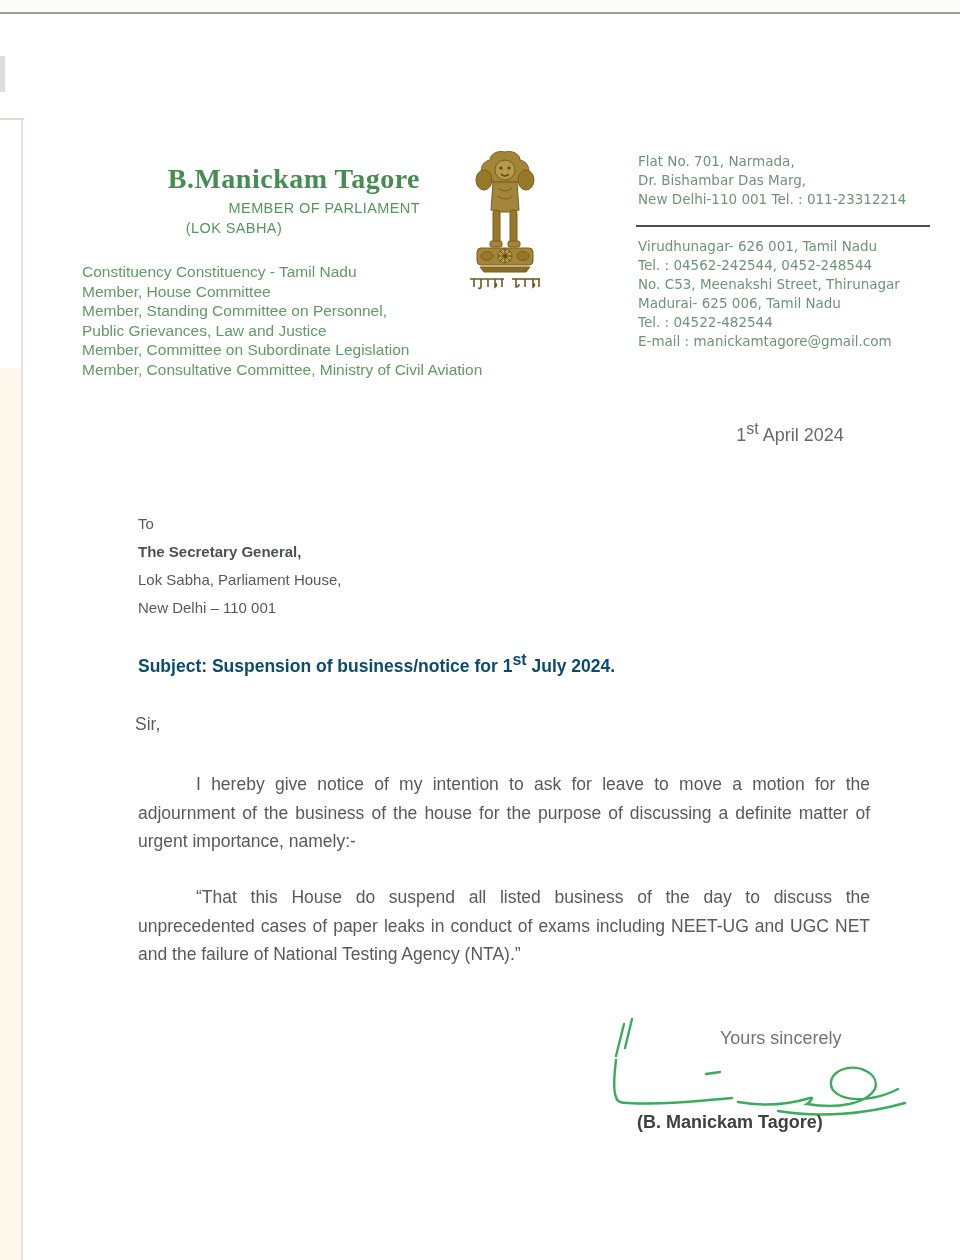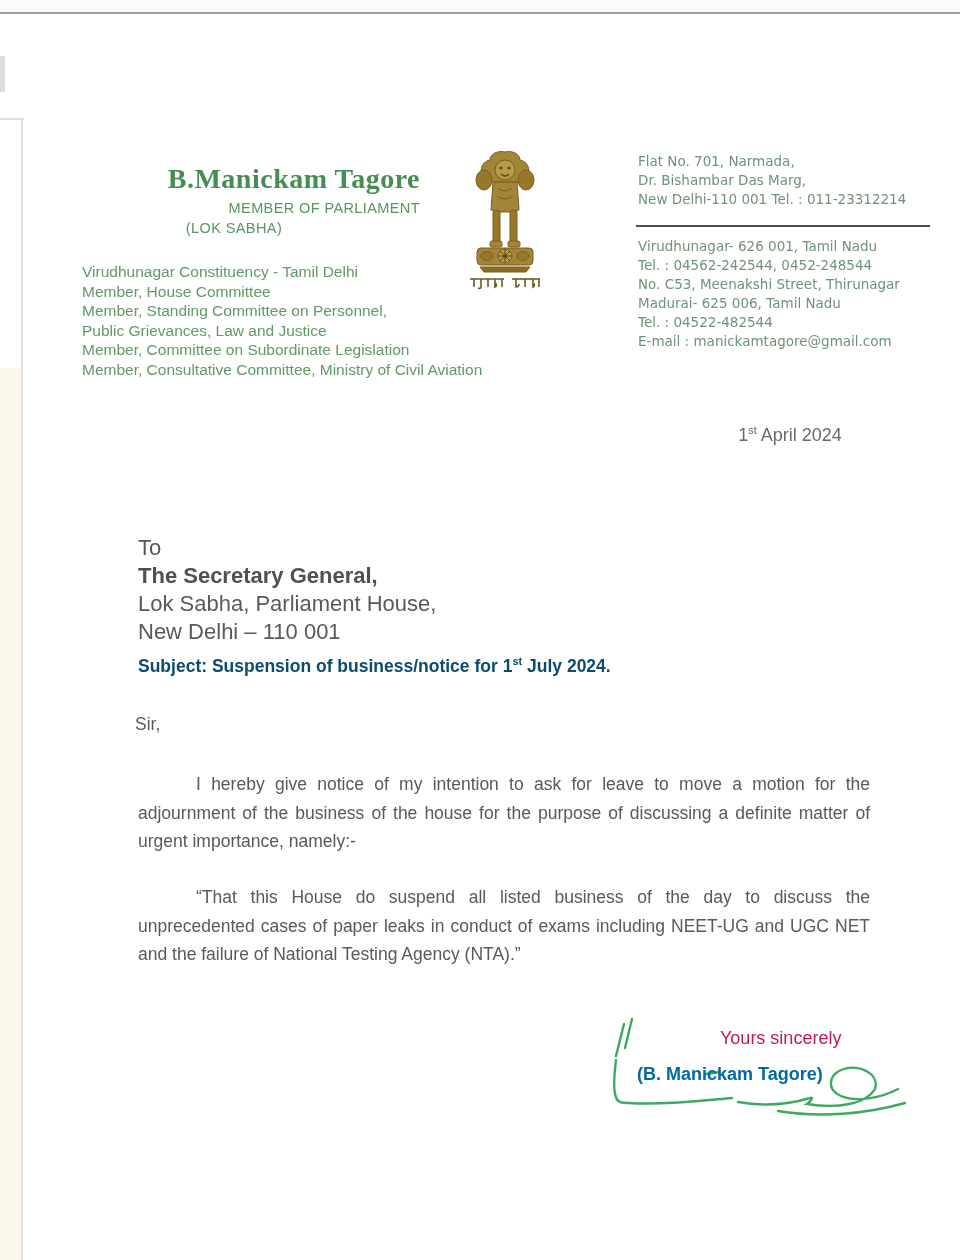--- a/index.html
+++ b/index.html
@@ -26,51 +26,51 @@
   .emblem{position:absolute;left:460px;top:148px;width:90px;height:142px;}
   
   .addr1{position:absolute;left:638px;top:152px;width:300px;font-family:"DejaVu Sans",sans-serif;
          font-size:13.5px;line-height:19px;color:#6e9379;}
   .addr-divider{position:absolute;left:636px;top:225px;width:294px;height:2px;background:#4f4f4f;}
   .addr2{position:absolute;left:638px;top:237px;width:300px;font-family:"DejaVu Sans",sans-serif;
          font-size:13.5px;line-height:19px;color:#6e9379;}
 
   
   .date{position:absolute;left:700px;top:425px;width:180px;text-align:center;font-size:18px;color:#68696b;}
-  sup{font-size:11px;vertical-align:super;line-height:0;}
-  .to-block{position:absolute;left:138px;top:510px;font-size:22px;line-height:28px;color:#58595b;margin-top:24px;}
+  sup{font-size:16px;vertical-align:super;line-height:0;}
+  .to-block{position:absolute;left:138px;top:510px;font-size:15px;line-height:28px;color:#58595b;}
   .bold{font-weight:bold;color:#4f5052;}
   .subject{position:absolute;left:138px;top:656px;width:740px;font-size:17.5px;font-weight:bold;color:#0c4a6e;}
   .salutation{position:absolute;left:135px;top:714px;font-size:17.5px;}
   .para{position:absolute;left:138px;width:732px;font-size:17.5px;line-height:28.5px;
         text-align:justify;color:#58595b;text-indent:58px;}
   .para1{top:770px;}
   .para2{top:883px;}
-  .closing{position:absolute;left:720px;top:1028px;font-size:18px;color:#be185d;}
+  .closing{position:absolute;left:720px;top:1028px;font-size:18px;color:#737373;}
   .signature{position:absolute;left:600px;top:1012px;width:310px;height:112px;}
-  .signatory{position:absolute;left:637px;top:1064px;font-size:18px;font-weight:bold;color:#0369a1;}
+  .signatory{position:absolute;left:637px;top:1112px;font-size:18px;font-weight:bold;color:#404040;}
 </style>
 </head>
 <body>
 
 <div class="page">
 
   <div class="scan-topband"></div>
   <div class="scan-topline"></div>
   <div class="scan-left-cream"></div>
   <div class="scan-left-vline"></div>
   <div class="scan-left-hline"></div>
   <div class="scan-smudge"></div>
 
   <div class="mp-name">B.Manickam Tagore</div>
   <div class="mp-title1">MEMBER OF PARLIAMENT</div>
   <div class="mp-title2">(LOK SABHA)</div>
 
   <ul class="memberships">
-    <li>Virudhunagar Constituency - Tamil Delhi</li>
+    <li>Constituency Constituency - Tamil Nadu</li>
     <li>Member, House Committee</li>
     <li>Member, Standing Committee on Personnel,</li>
     <li>Public Grievances, Law and Justice</li>
     <li>Member, Committee on Subordinate Legislation</li>
     <li>Member, Consultative Committee, Ministry of Civil Aviation</li>
   </ul>
 
   <div class="emblem">
     <svg width="90" height="142" viewBox="0 0 90 142">
       <g fill="#97782a" stroke="#7a5f1d" stroke-width="1">

